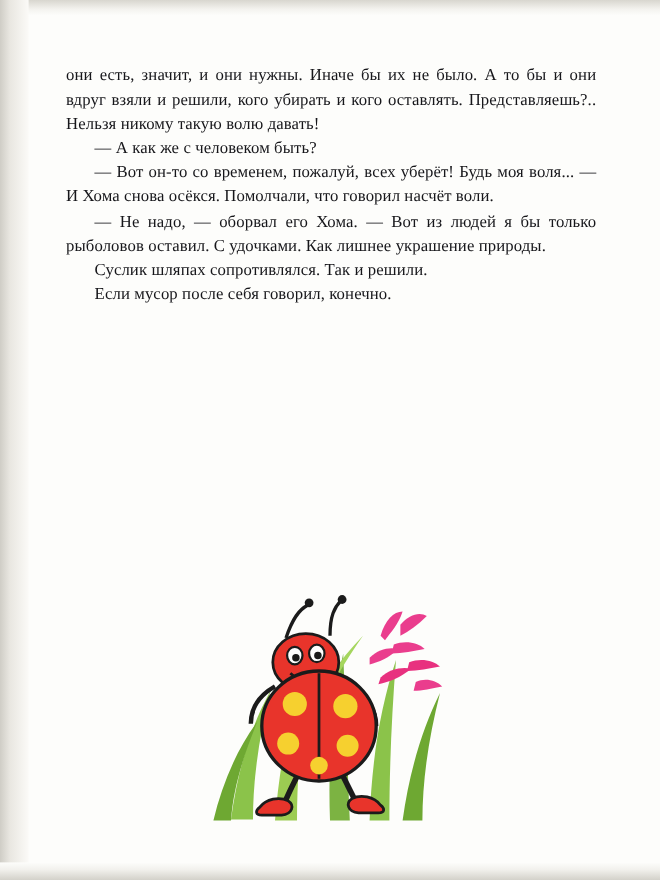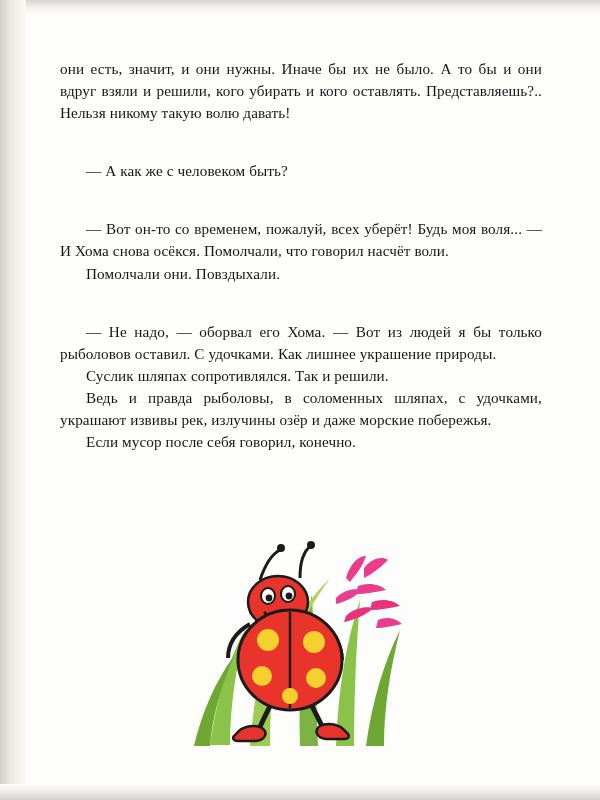--- a/index.html
+++ b/index.html
@@ -60,21 +60,20 @@
   }
   .para {
     margin: 0;
     text-indent: 26px;
   }
   .para.first {
     text-indent: 0;
   }
   .para.dialog {
     text-indent: 26px;
-    margin-top: 36px;
   }
 
   .illustration {
     position: absolute;
     left: 150px;
     top: 520px;
     width: 300px;
     height: 230px;
   }
   .illustration svg {
@@ -88,24 +87,22 @@
 
   <div class="edge-top"></div>
   <div class="edge-left"></div>
   <div class="edge-right"></div>
   <div class="edge-bottom"></div>
 
   <div class="text-block">
     <p class="para first">они есть, значит, и они нужны. Иначе бы их не было. А то бы и они вдруг взяли и решили, кого убирать и кого оставлять. Представляешь?.. Нельзя никому такую волю давать!</p>
     <p class="para dialog">— А как же с человеком быть?</p>
     <p class="para dialog">— Вот он-то со временем, пожалуй, всех уберёт! Будь моя воля... — И Хома снова осёкся. Помолчали, что говорил насчёт воли.</p>
-    <p class="para">Помолчали они. Повздыхали.</p>
     <p class="para dialog">— Не надо, — оборвал его Хома. — Вот из людей я бы только рыболовов оставил. С удочками. Как лишнее украшение природы.</p>
     <p class="para">Суслик шляпах сопротивлялся. Так и решили.</p>
-    <p class="para">Ведь и правда рыболовы, в соломенных шляпах, с удочками, украшают извивы рек, излучины озёр и даже морские побережья.</p>
     <p class="para">Если мусор после себя говорил, конечно.</p>
   </div>
 
   <div class="illustration">
     <svg width="300" height="230" viewBox="0 0 300 230" xmlns="http://www.w3.org/2000/svg">
 
       <g>
         <path d="M60 225 C66 180 78 140 96 108 C86 148 80 186 80 225 Z" fill="#8bc34a"></path>
         <path d="M44 226 C52 192 66 160 84 136 C70 170 62 198 60 226 Z" fill="#6ea832"></path>
         <path d="M100 226 C104 178 112 130 128 92 C124 140 120 186 120 226 Z" fill="#9ccc52"></path>

